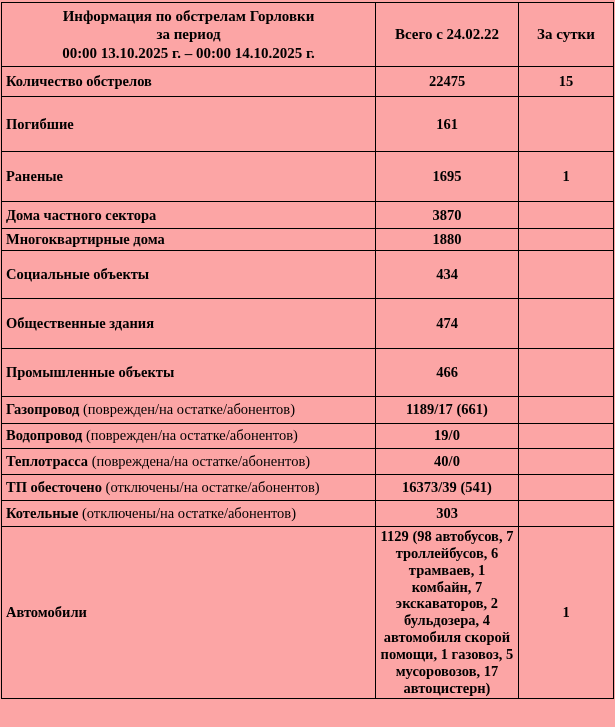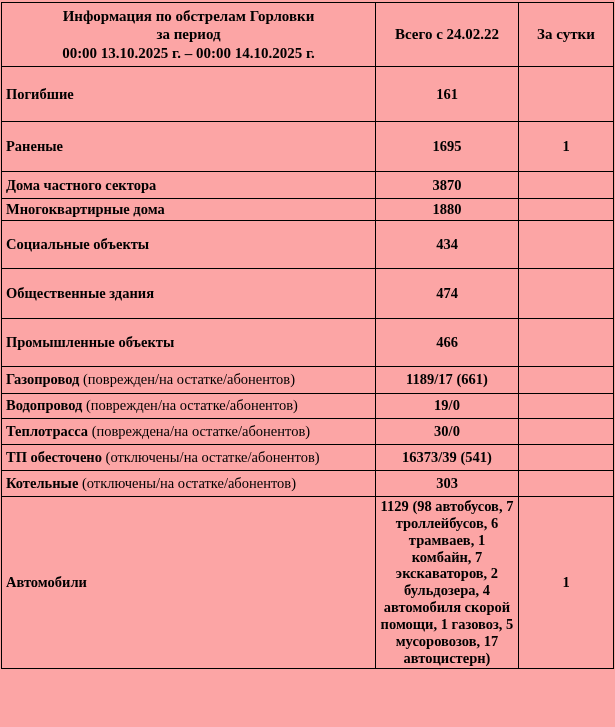--- a/index.html
+++ b/index.html
@@ -89,20 +89,25 @@
         <tr class="r0">
       <th class="title-cell">
         <div>Информация по обстрелам Горловки</div>
         <div>за период</div>
         <div>00:00 13.10.2025 г. – 00:00 14.10.2025 г.</div>
       </th>
       <th class="head-cell">Всего с 24.02.22</th>
       <th class="head-cell">За сутки</th>
     </tr>
 
+    <tr class="r1">
+      <td class="lbl"><b>Количество обстрелов</b><span class="rest"></span></td>
+      <td class="val">22475</td>
+      <td class="val">15</td>
+    </tr>
     <tr class="r2">
       <td class="lbl"><b>Погибшие</b><span class="rest"></span></td>
       <td class="val">161</td>
       <td class="val"></td>
     </tr>
     <tr class="r3">
       <td class="lbl"><b>Раненые</b><span class="rest"></span></td>
       <td class="val">1695</td>
       <td class="val">1</td>
     </tr>
@@ -136,21 +141,21 @@
       <td class="val">1189/17 (661)</td>
       <td class="val"></td>
     </tr>
     <tr class="r11">
       <td class="lbl"><b>Водопровод</b><span class="rest"> (поврежден/на остатке/абонентов)</span></td>
       <td class="val">19/0</td>
       <td class="val"></td>
     </tr>
     <tr class="r12">
       <td class="lbl"><b>Теплотрасса</b><span class="rest"> (повреждена/на остатке/абонентов)</span></td>
-      <td class="val">30/0</td>
+      <td class="val">40/0</td>
       <td class="val"></td>
     </tr>
     <tr class="r13">
       <td class="lbl"><b>ТП обесточено</b><span class="rest"> (отключены/на остатке/абонентов)</span></td>
       <td class="val">16373/39 (541)</td>
       <td class="val"></td>
     </tr>
     <tr class="r14">
       <td class="lbl"><b>Котельные</b><span class="rest"> (отключены/на остатке/абонентов)</span></td>
       <td class="val">303</td>

